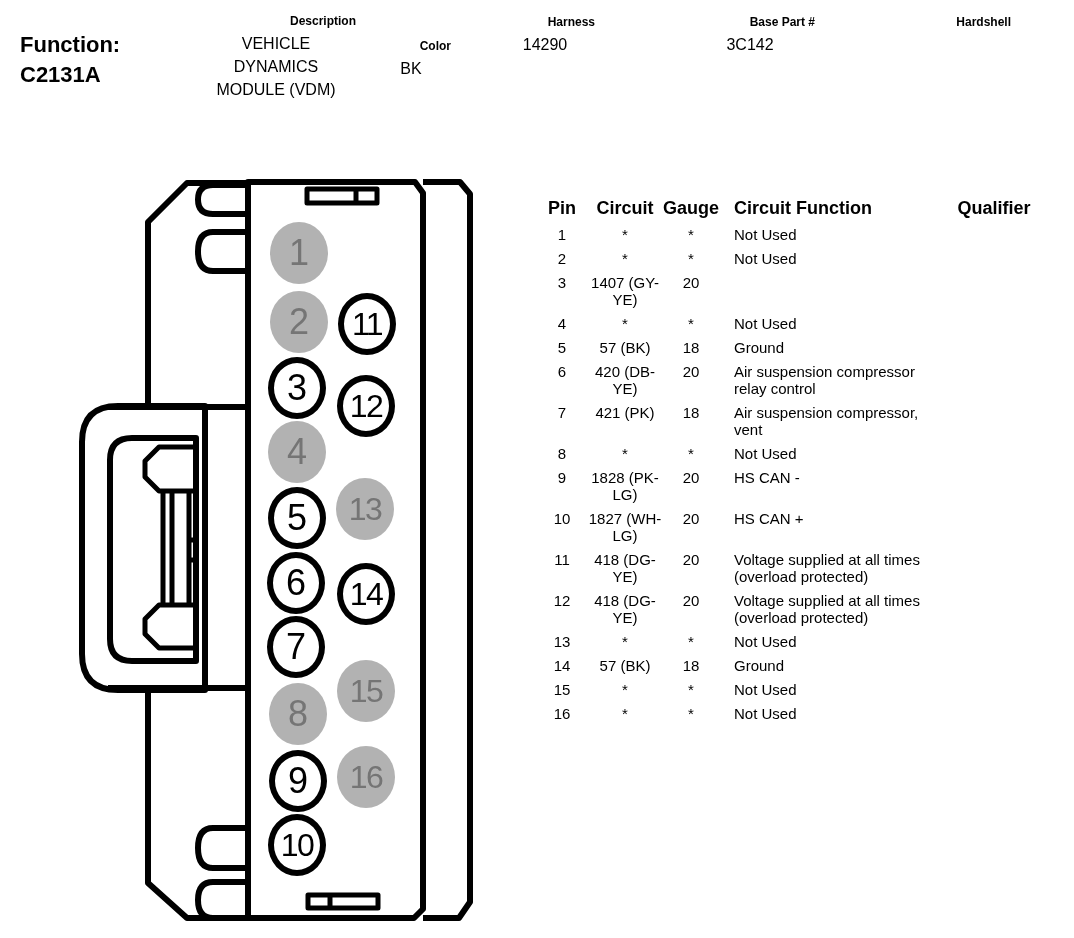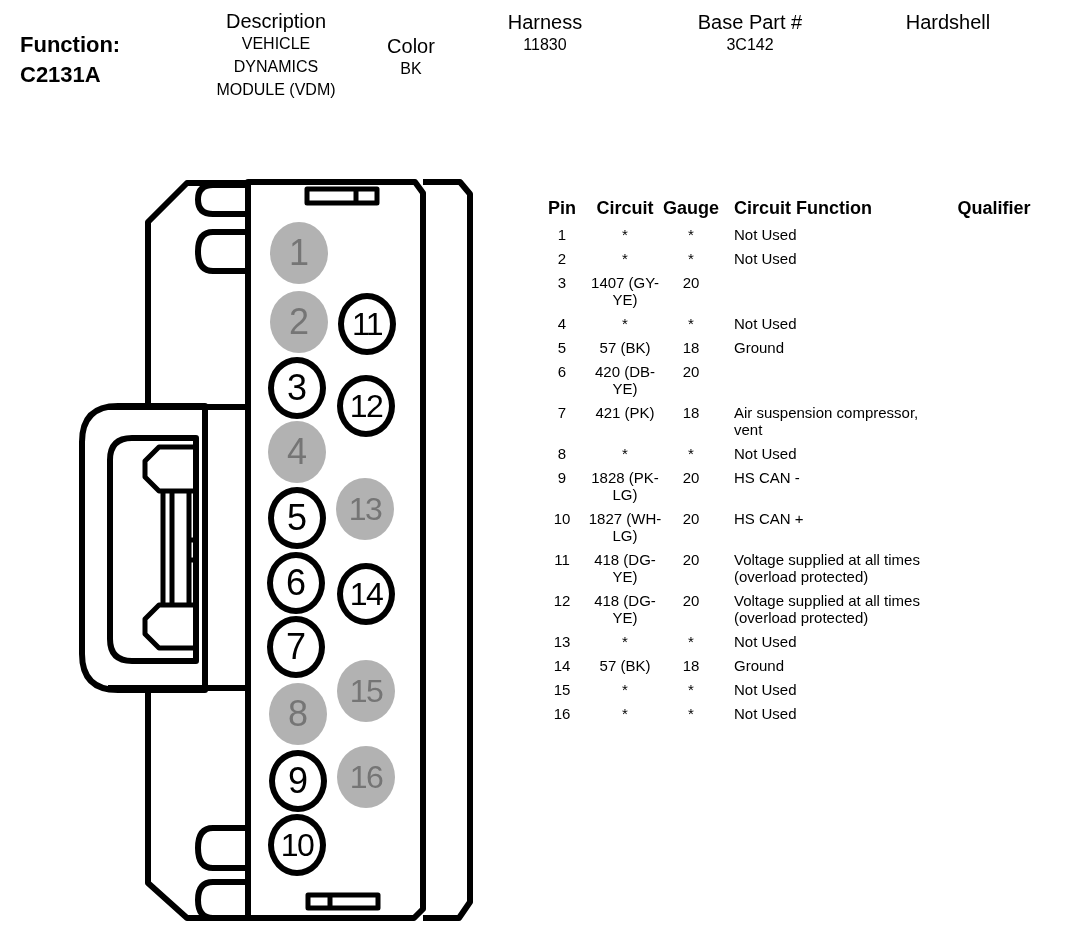--- a/index.html
+++ b/index.html
@@ -7,21 +7,21 @@
     width:1074px; height:938px;
     background:#ffffff;
     font-family:"Liberation Sans","DejaVu Sans",sans-serif;
     color:#000;
     position:relative;
     overflow:hidden;
   }
 
   
   .hdr-block { position:absolute; text-align:center; }
-  .hdr-label { font-weight:normal; font-size:20px; line-height:22px; }
+  .hdr-label { font-weight:bold; font-size:12px; line-height:22px;text-align:right; }
   .hdr-value { font-size:16px; line-height:23px; white-space:pre-line; }
 
   #connector-title {
     position:absolute; left:20px; top:30px;
     font-size:22px; font-weight:bold; line-height:30px; text-align:left;
   }
   #fld-description { left:196px; width:160px; top:10px; }
   #fld-description .hdr-value { width:122px; margin-left:auto; margin-right:auto; }
   #fld-color    { left:371px; width:80px;  top:35px; }
   #fld-harness  { left:495px; width:100px; top:11px; }
@@ -70,21 +70,21 @@
   <div class="hdr-value">VEHICLE DYNAMICS MODULE (VDM)</div>
 </div>
 
 <div class="hdr-block" id="fld-color">
   <div class="hdr-label">Color</div>
   <div class="hdr-value">BK</div>
 </div>
 
 <div class="hdr-block" id="fld-harness">
   <div class="hdr-label">Harness</div>
-  <div class="hdr-value">11830</div>
+  <div class="hdr-value">14290</div>
 </div>
 
 <div class="hdr-block" id="fld-basepart">
   <div class="hdr-label">Base Part #</div>
   <div class="hdr-value">3C142</div>
 </div>
 
 <div class="hdr-block" id="fld-hardshell">
   <div class="hdr-label">Hardshell</div>
   <div class="hdr-value"></div>
@@ -183,20 +183,21 @@
         <div class="col-pin">5</div>
         <div class="col-circuit">57 (BK)</div>
         <div class="col-gauge">18</div>
         <div class="col-function">Ground</div>
         <div class="col-qualifier"></div>
       </div>
       <div class="tbl-row">
         <div class="col-pin">6</div>
         <div class="col-circuit">420 (DB-YE)</div>
         <div class="col-gauge">20</div>
+        <div class="col-function">Air suspension compressor relay control</div>
         <div class="col-qualifier"></div>
       </div>
       <div class="tbl-row">
         <div class="col-pin">7</div>
         <div class="col-circuit">421 (PK)</div>
         <div class="col-gauge">18</div>
         <div class="col-function">Air suspension compressor, vent</div>
         <div class="col-qualifier"></div>
       </div>
       <div class="tbl-row">

